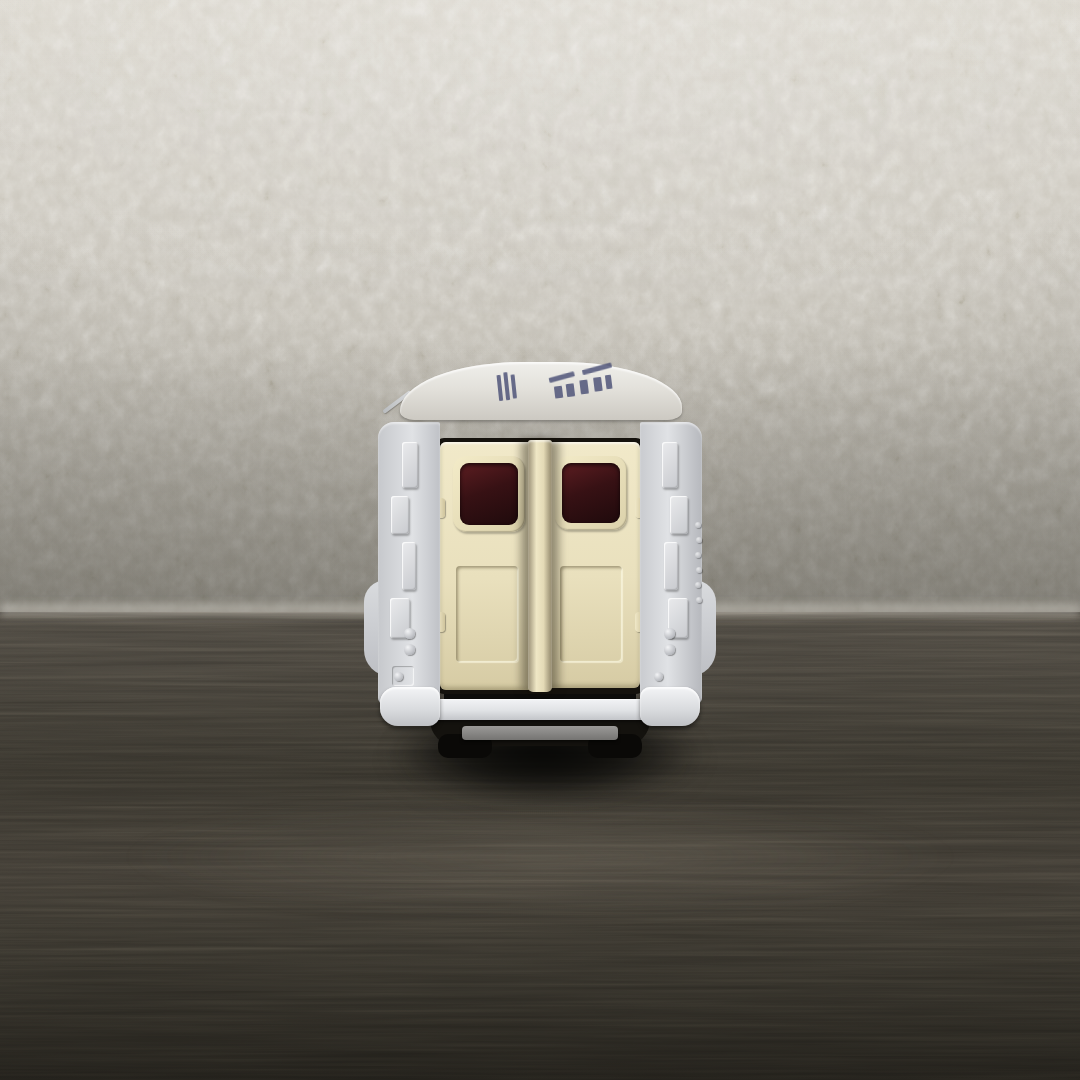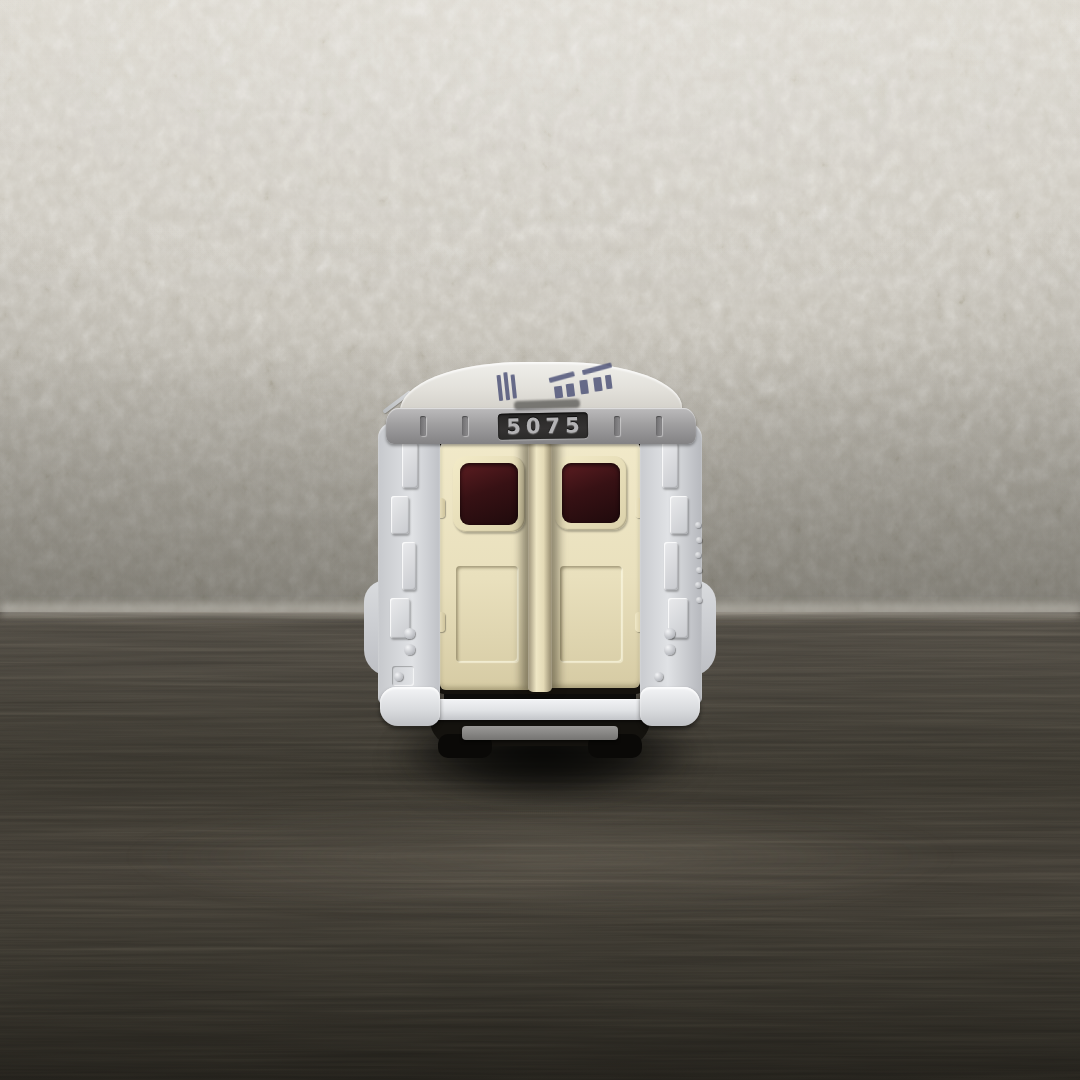--- a/index.html
+++ b/index.html
@@ -305,30 +305,20 @@
         <div class="print-mark" style="left:0px;top:4px;width:26px;height:5px;transform:rotate(-8deg);"></div>
         <div class="print-mark" style="left:34px;top:0px;width:30px;height:5px;transform:rotate(-8deg);"></div>
         <div class="print-mark" style="left:4px;top:15px;width:8px;height:12px;"></div>
         <div class="print-mark" style="left:16px;top:14px;width:8px;height:13px;"></div>
         <div class="print-mark" style="left:30px;top:12px;width:8px;height:14px;"></div>
         <div class="print-mark" style="left:44px;top:11px;width:8px;height:14px;"></div>
         <div class="print-mark" style="left:56px;top:10px;width:6px;height:14px;"></div>
       </div>
     </div>
 
-    <div class="band">
-      <div class="band-smudge"></div>
-      <div class="tick" style="left:34px;"></div>
-      <div class="tick" style="left:76px;"></div>
-      <div class="tick" style="left:228px;"></div>
-      <div class="tick" style="left:270px;"></div>
-      <div class="plate">
-        <span>5075</span>
-      </div>
-    </div>
 
     <div class="bumper">
       <div class="bumper-bar"></div>
       <div class="bumper-cap left"></div>
       <div class="bumper-cap right"></div>
     </div>
 
     <div class="under-plate"></div>
   </div>
 </div>

